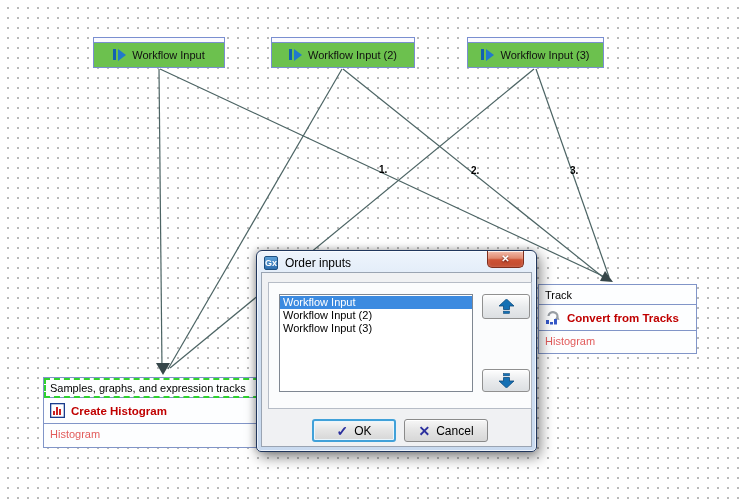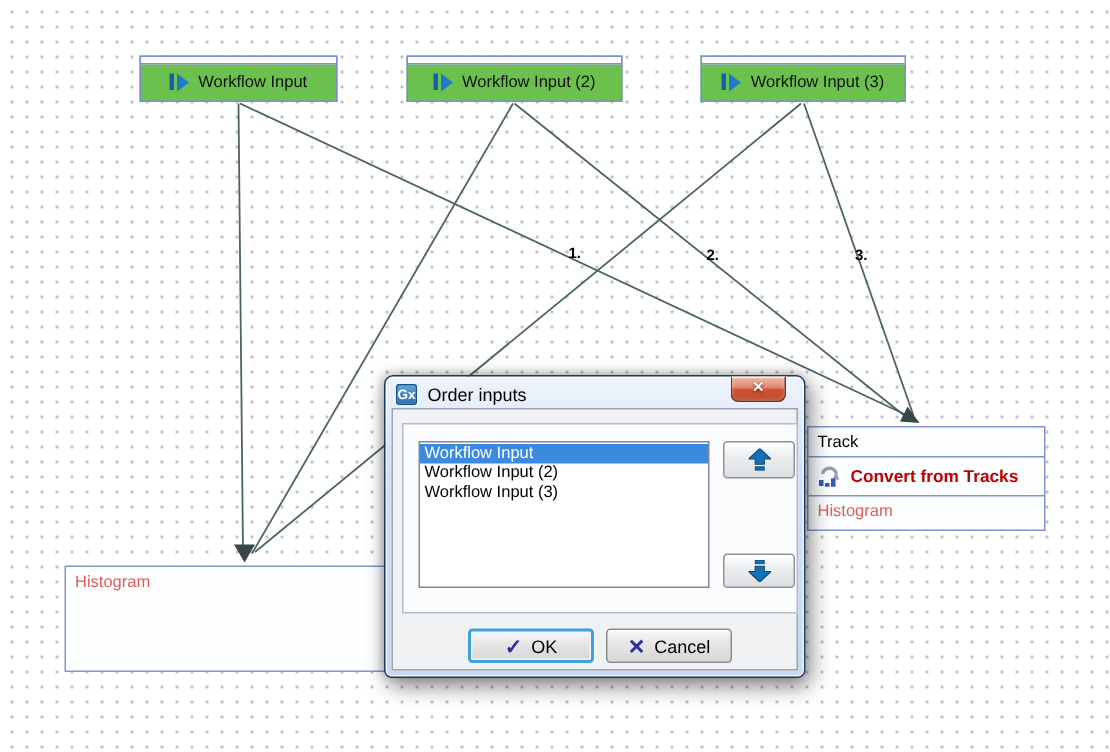--- a/index.html
+++ b/index.html
@@ -157,20 +157,32 @@
     <div class="body">
       <span class="in-icon">
           <span class="bar"></span>
           <span class="tri"></span>
         </span>
       <span>Workflow Input (3)</span>
     </div>
   </div>
 
   <div class="tool-box" id="histogram-node">
+    <div class="r1">Samples, graphs, and expression tracks</div>
+    <div class="r2">
+      <span class="tool-icon">
+        <svg width="15" height="15" viewBox="0 0 15 15">
+          <rect x="0.5" y="0.5" width="14" height="14" fill="#ffffff" stroke="#1b3c8c" stroke-width="1.6"></rect>
+          <rect x="3" y="8" width="2" height="4" fill="#c22"></rect>
+          <rect x="6" y="4" width="2" height="8" fill="#c22"></rect>
+          <rect x="9" y="6" width="2" height="6" fill="#c22"></rect>
+        </svg>
+      </span>
+      <span>Create Histogram</span>
+    </div>
     <div class="r3">Histogram</div>
   </div>
 
   <div class="tool-box" id="convert-node">
     <div class="r1">Track</div>
     <div class="r2">
       <span class="tool-icon">
         <svg width="16" height="15" viewBox="0 0 16 15">
           <path d="M3.5 6 A4.5 4 0 1 1 12 8" fill="none" stroke="#9aa0a6" stroke-width="2.2"></path>
           <polygon points="12.8,5.5 14.5,10 9.8,9.2" fill="#9aa0a6"></polygon>

